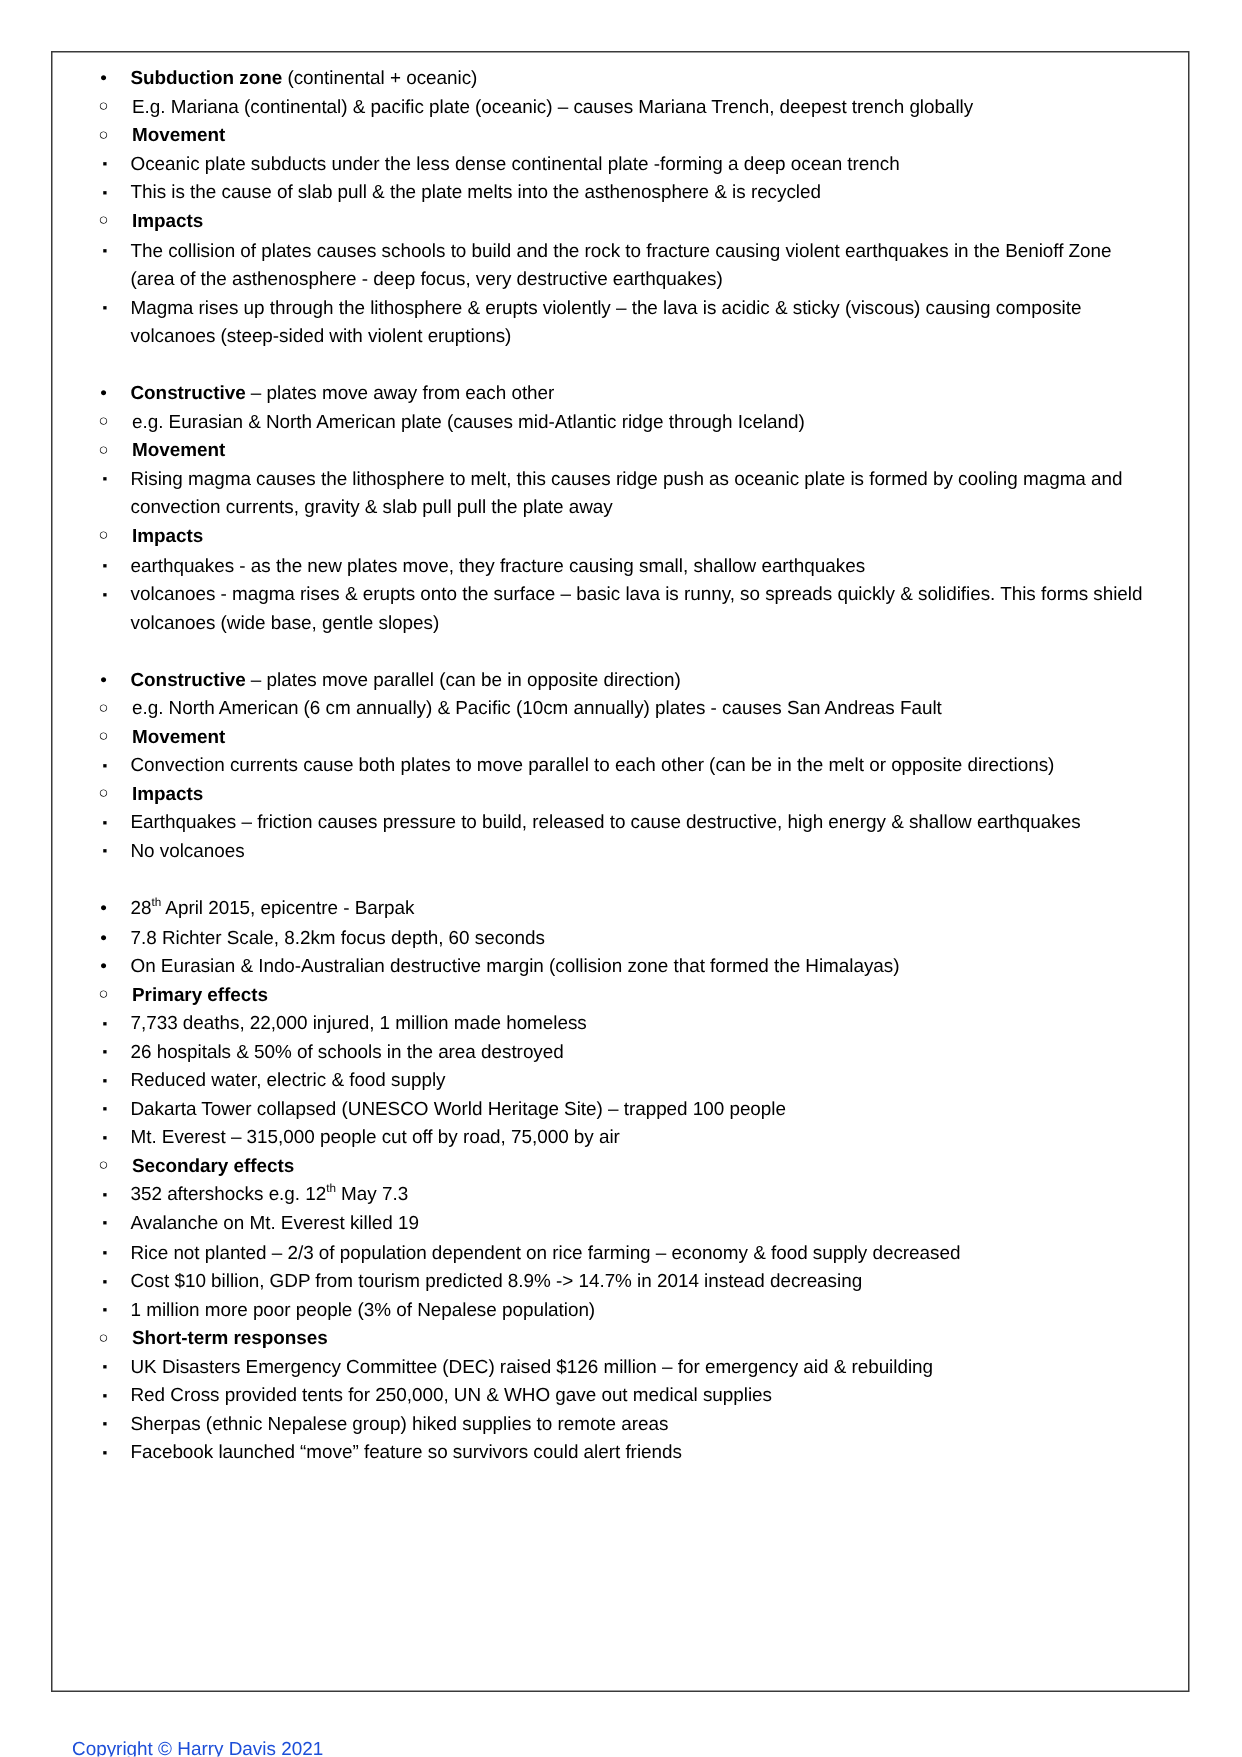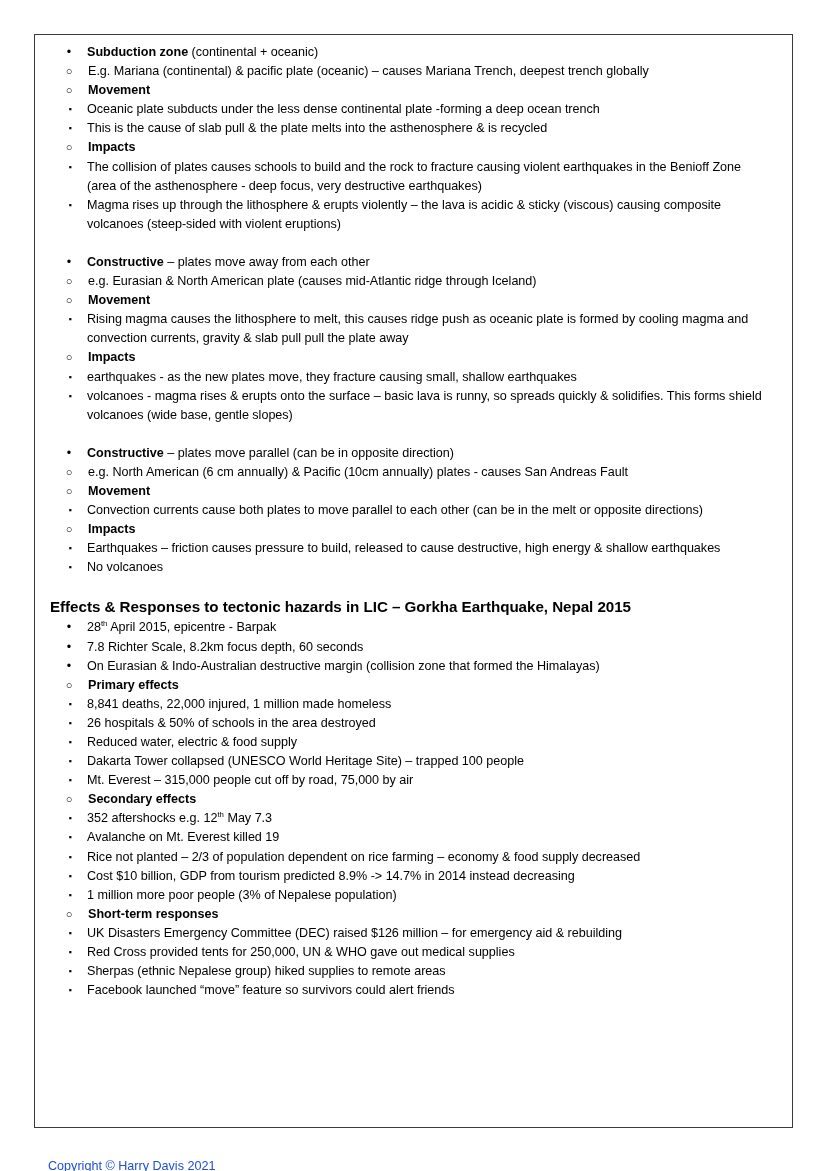--- a/index.html
+++ b/index.html
@@ -201,42 +201,39 @@
         </li>
         <li class="item l3">
           <span class="bullet">▪</span>
           <span class="txt">Earthquakes – friction causes pressure to build, released to cause destructive, high energy &amp; shallow earthquakes</span>
         </li>
         <li class="item l3">
           <span class="bullet">▪</span>
           <span class="txt">No volcanoes</span>
         </li>
         <li class="gap-lg"></li>
-        <li>
-          <div class="section-heading">Effects &amp; Responses to tectonic hazards in LIC – Gorkha Earthquake, Nepal 2015</div>
-        </li>
         <li class="item l1">
           <span class="bullet">•</span>
           <span class="txt">28<sup>th</sup> April 2015, epicentre - Barpak</span>
         </li>
         <li class="item l1">
           <span class="bullet">•</span>
           <span class="txt">7.8 Richter Scale, 8.2km focus depth, 60 seconds</span>
         </li>
         <li class="item l1">
           <span class="bullet">•</span>
           <span class="txt">On Eurasian &amp; Indo-Australian destructive margin (collision zone that formed the Himalayas)</span>
         </li>
         <li class="item l2">
           <span class="bullet">○</span>
           <span class="txt"><span class="b">Primary effects</span></span>
         </li>
         <li class="item l3">
           <span class="bullet">▪</span>
-          <span class="txt">8,841 deaths, 22,000 injured, 1 million made homeless</span>
+          <span class="txt">7,733 deaths, 22,000 injured, 1 million made homeless</span>
         </li>
         <li class="item l3">
           <span class="bullet">▪</span>
           <span class="txt">26 hospitals &amp; 50% of schools in the area destroyed</span>
         </li>
         <li class="item l3">
           <span class="bullet">▪</span>
           <span class="txt">Reduced water, electric &amp; food supply</span>
         </li>
         <li class="item l3">

